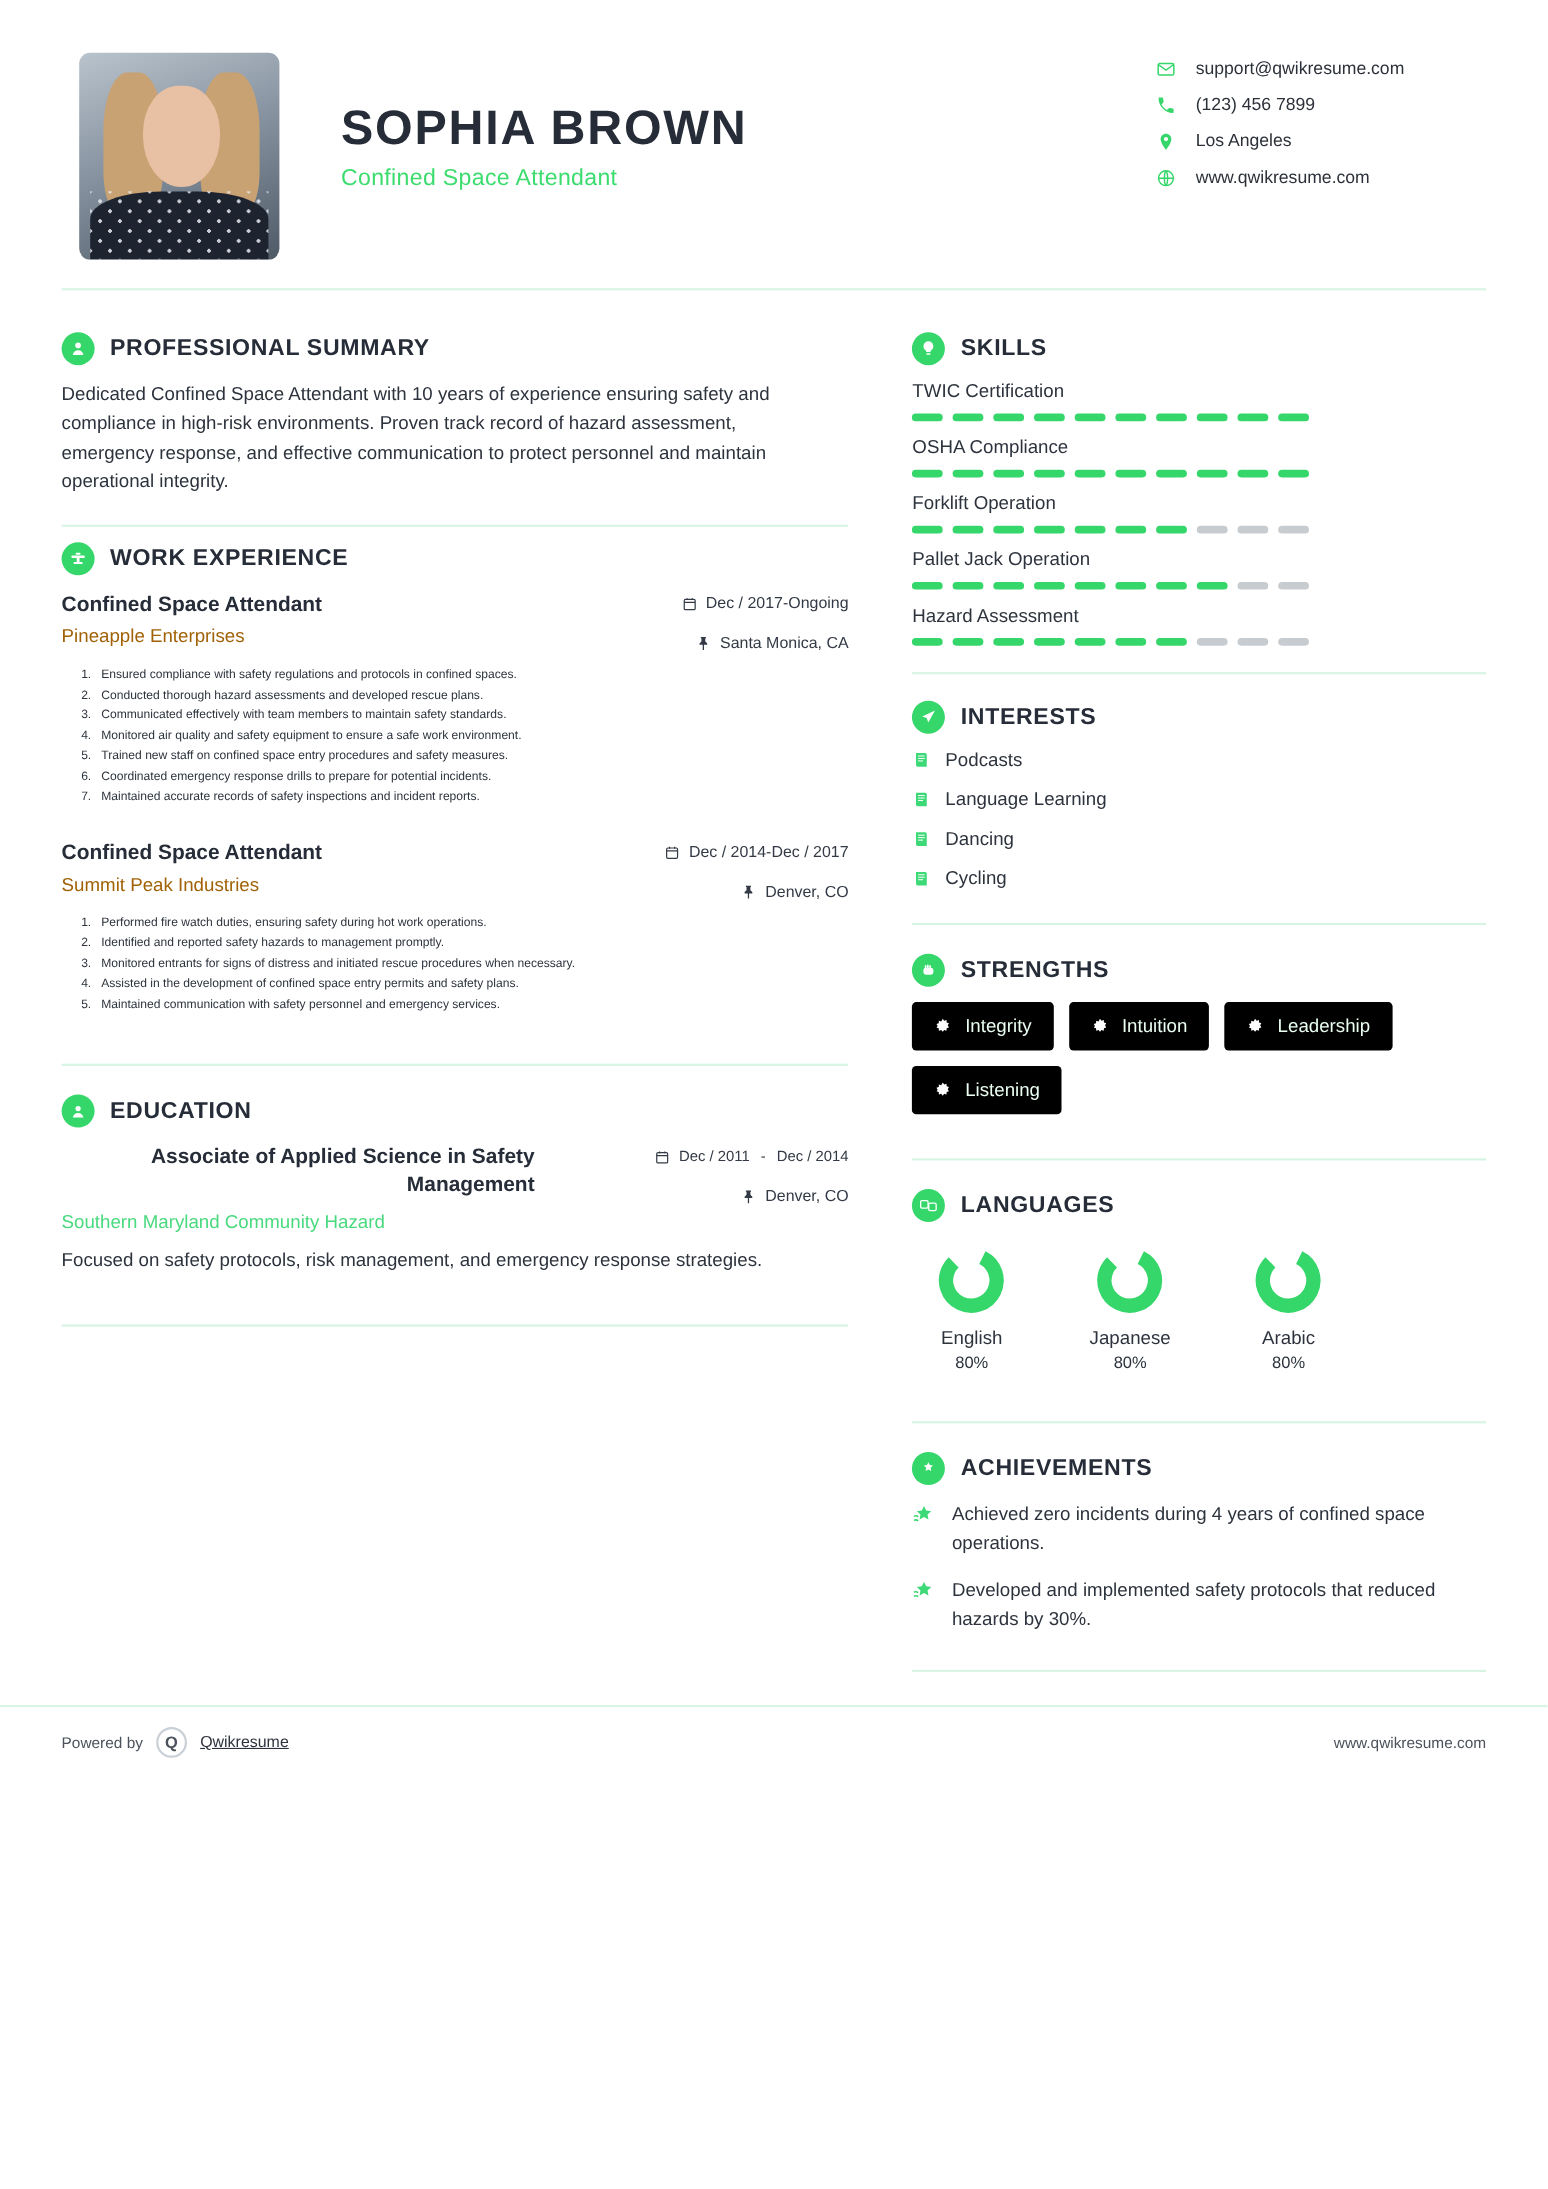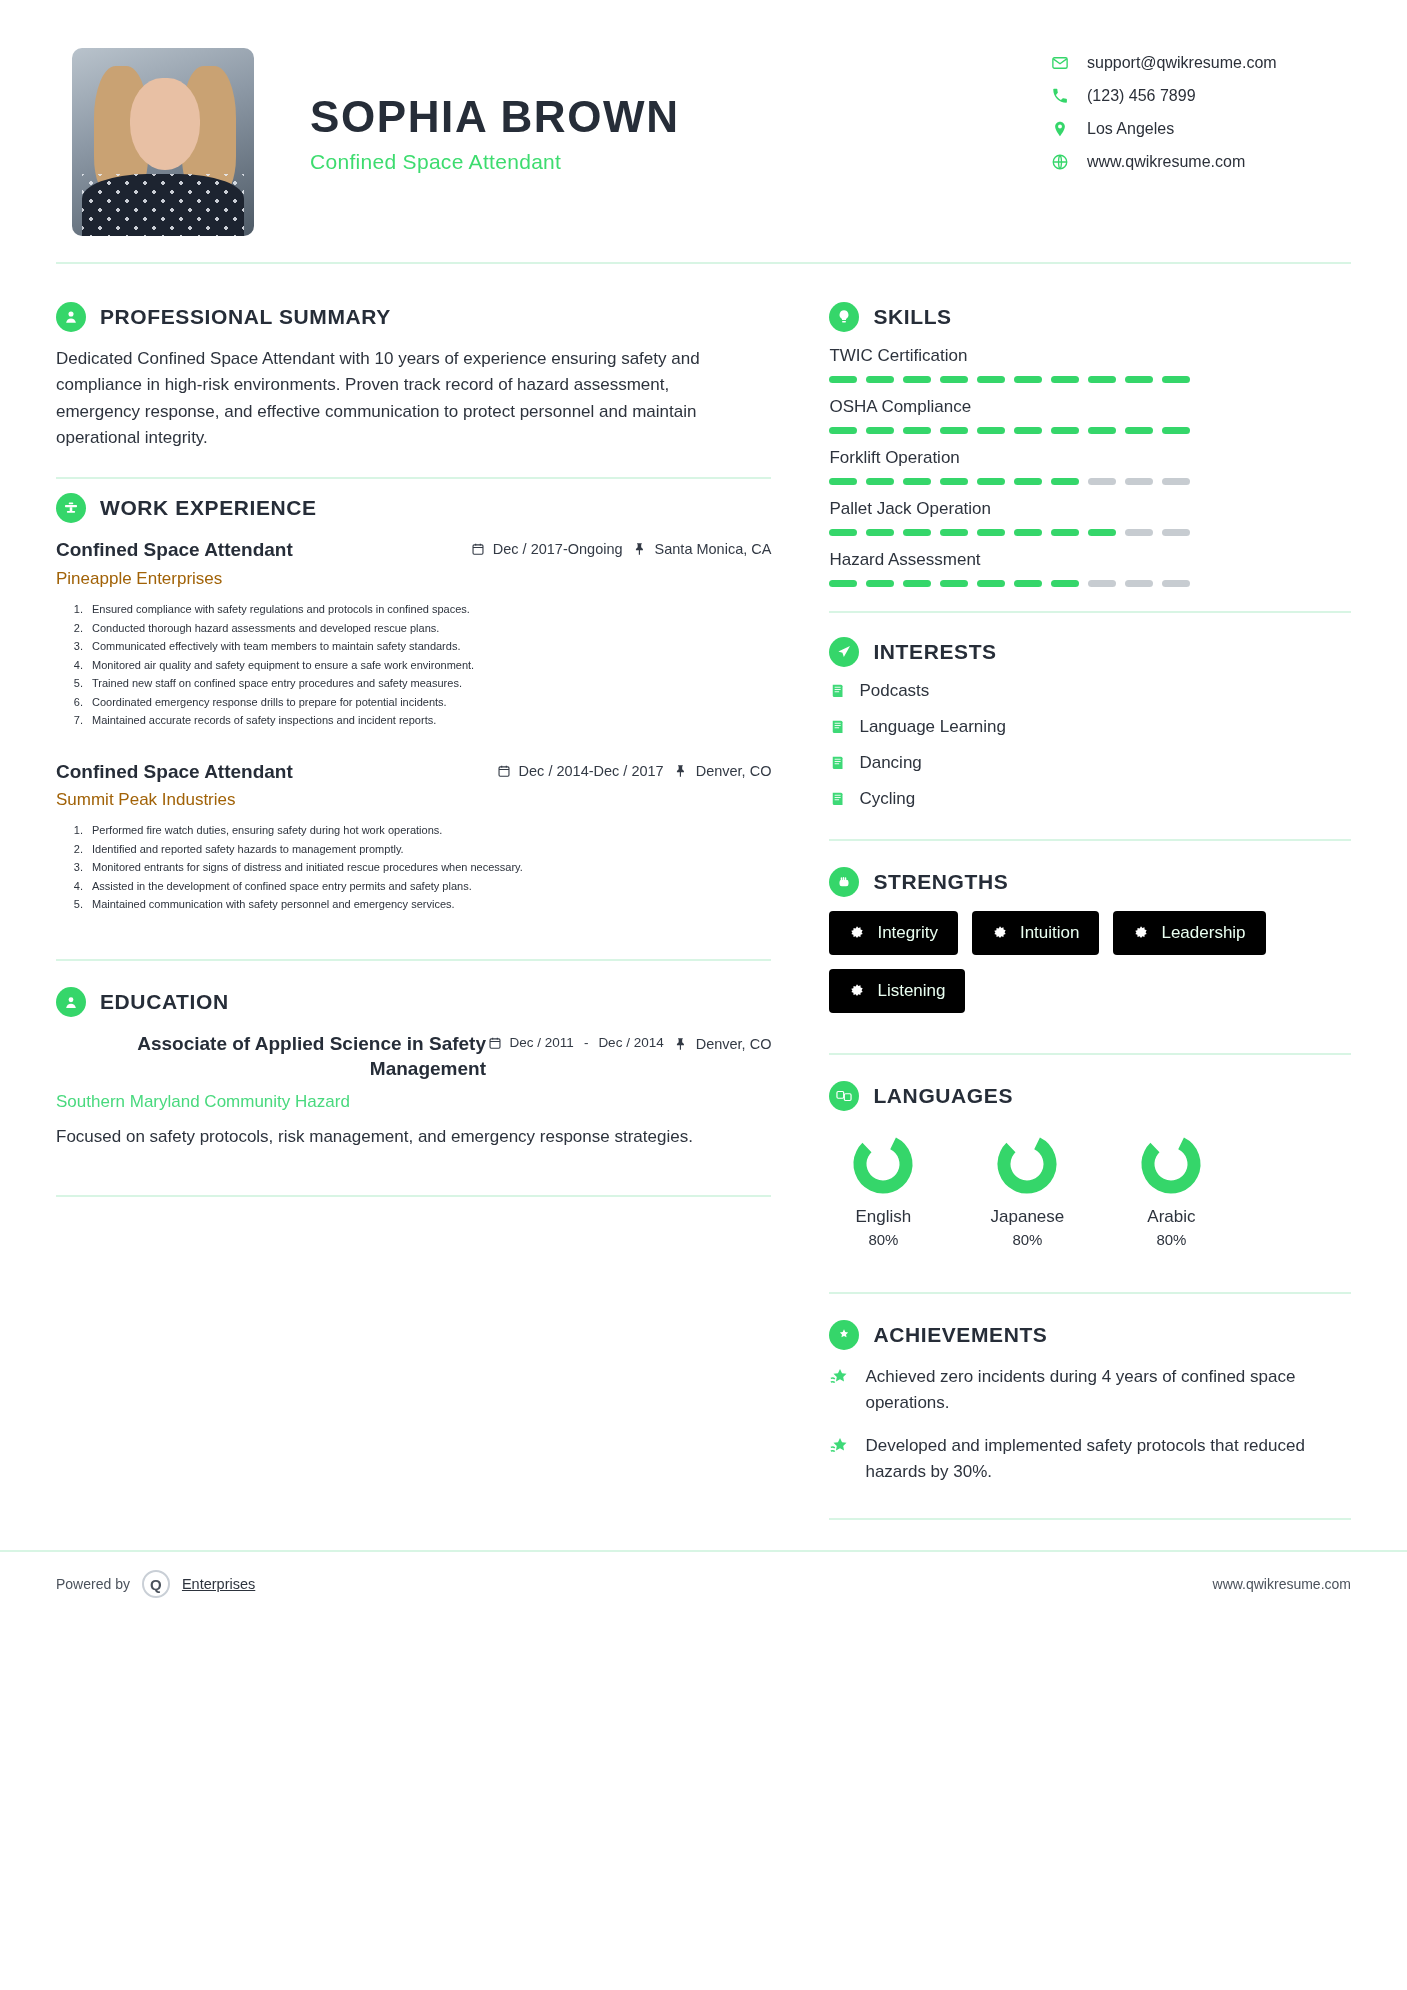--- a/index.html
+++ b/index.html
@@ -130,21 +130,21 @@
   }
 
   
   .job { margin-bottom: 10px; }
   .job-top { display: flex; align-items: flex-start; }
   .job-left { flex: 1 1 auto; }
   .job-title { font-size: 19px; font-weight: 600; color: #262d38; line-height: 1.35; }
   .job-company { font-size: 17px; color: #a16207; margin-top: 6px; }
   .job-meta {
     flex: 0 0 auto; text-align: center; padding-top: 4px;
-    display: flex; flex-direction: row; gap: 10px; align-items: flex-end;
+    display: flex; flex-direction: column; gap: 20px; align-items: flex-end;
   }
   .meta-row { display: flex; align-items: center; gap: 8px; font-size: 14.5px; color: #333a45; white-space: nowrap; }
   .meta-row .mi { width: 14px; height: 14px; display:block; }
   ol.bullets { margin: 12px 0 0 30px; }
   ol.bullets li { font-size: 11px; line-height: 1.5; color: #2d333d; margin-bottom: 2px; padding-left: 6px; }
 
   
   .edu-title { font-size: 19px; font-weight: 600; color: #262d38; line-height: 1.35; max-width: 430px; text-align: right; }
   .edu-school { font-size: 17px; color: #49d97e; margin-top: 10px; }
   .edu-desc { font-size: 17px; line-height: 1.5; color: #2d333d; margin-top: 12px; max-width: 640px; }
@@ -653,18 +653,18 @@
 
       <div class="sec-divider" style="margin-top:34px;"></div>
 
     </div>
   </div>
 
   <div class="footer">
     <div class="powered">
       <span>Powered by</span>
       <span class="q-logo">Q</span>
-      <a class="q-name" href="#">Enterprises</a>
+      <a class="q-name" href="#">Qwikresume</a>
     </div>
     <div class="site">www.qwikresume.com</div>
   </div>
 
 </div>
 
 </body></html>

